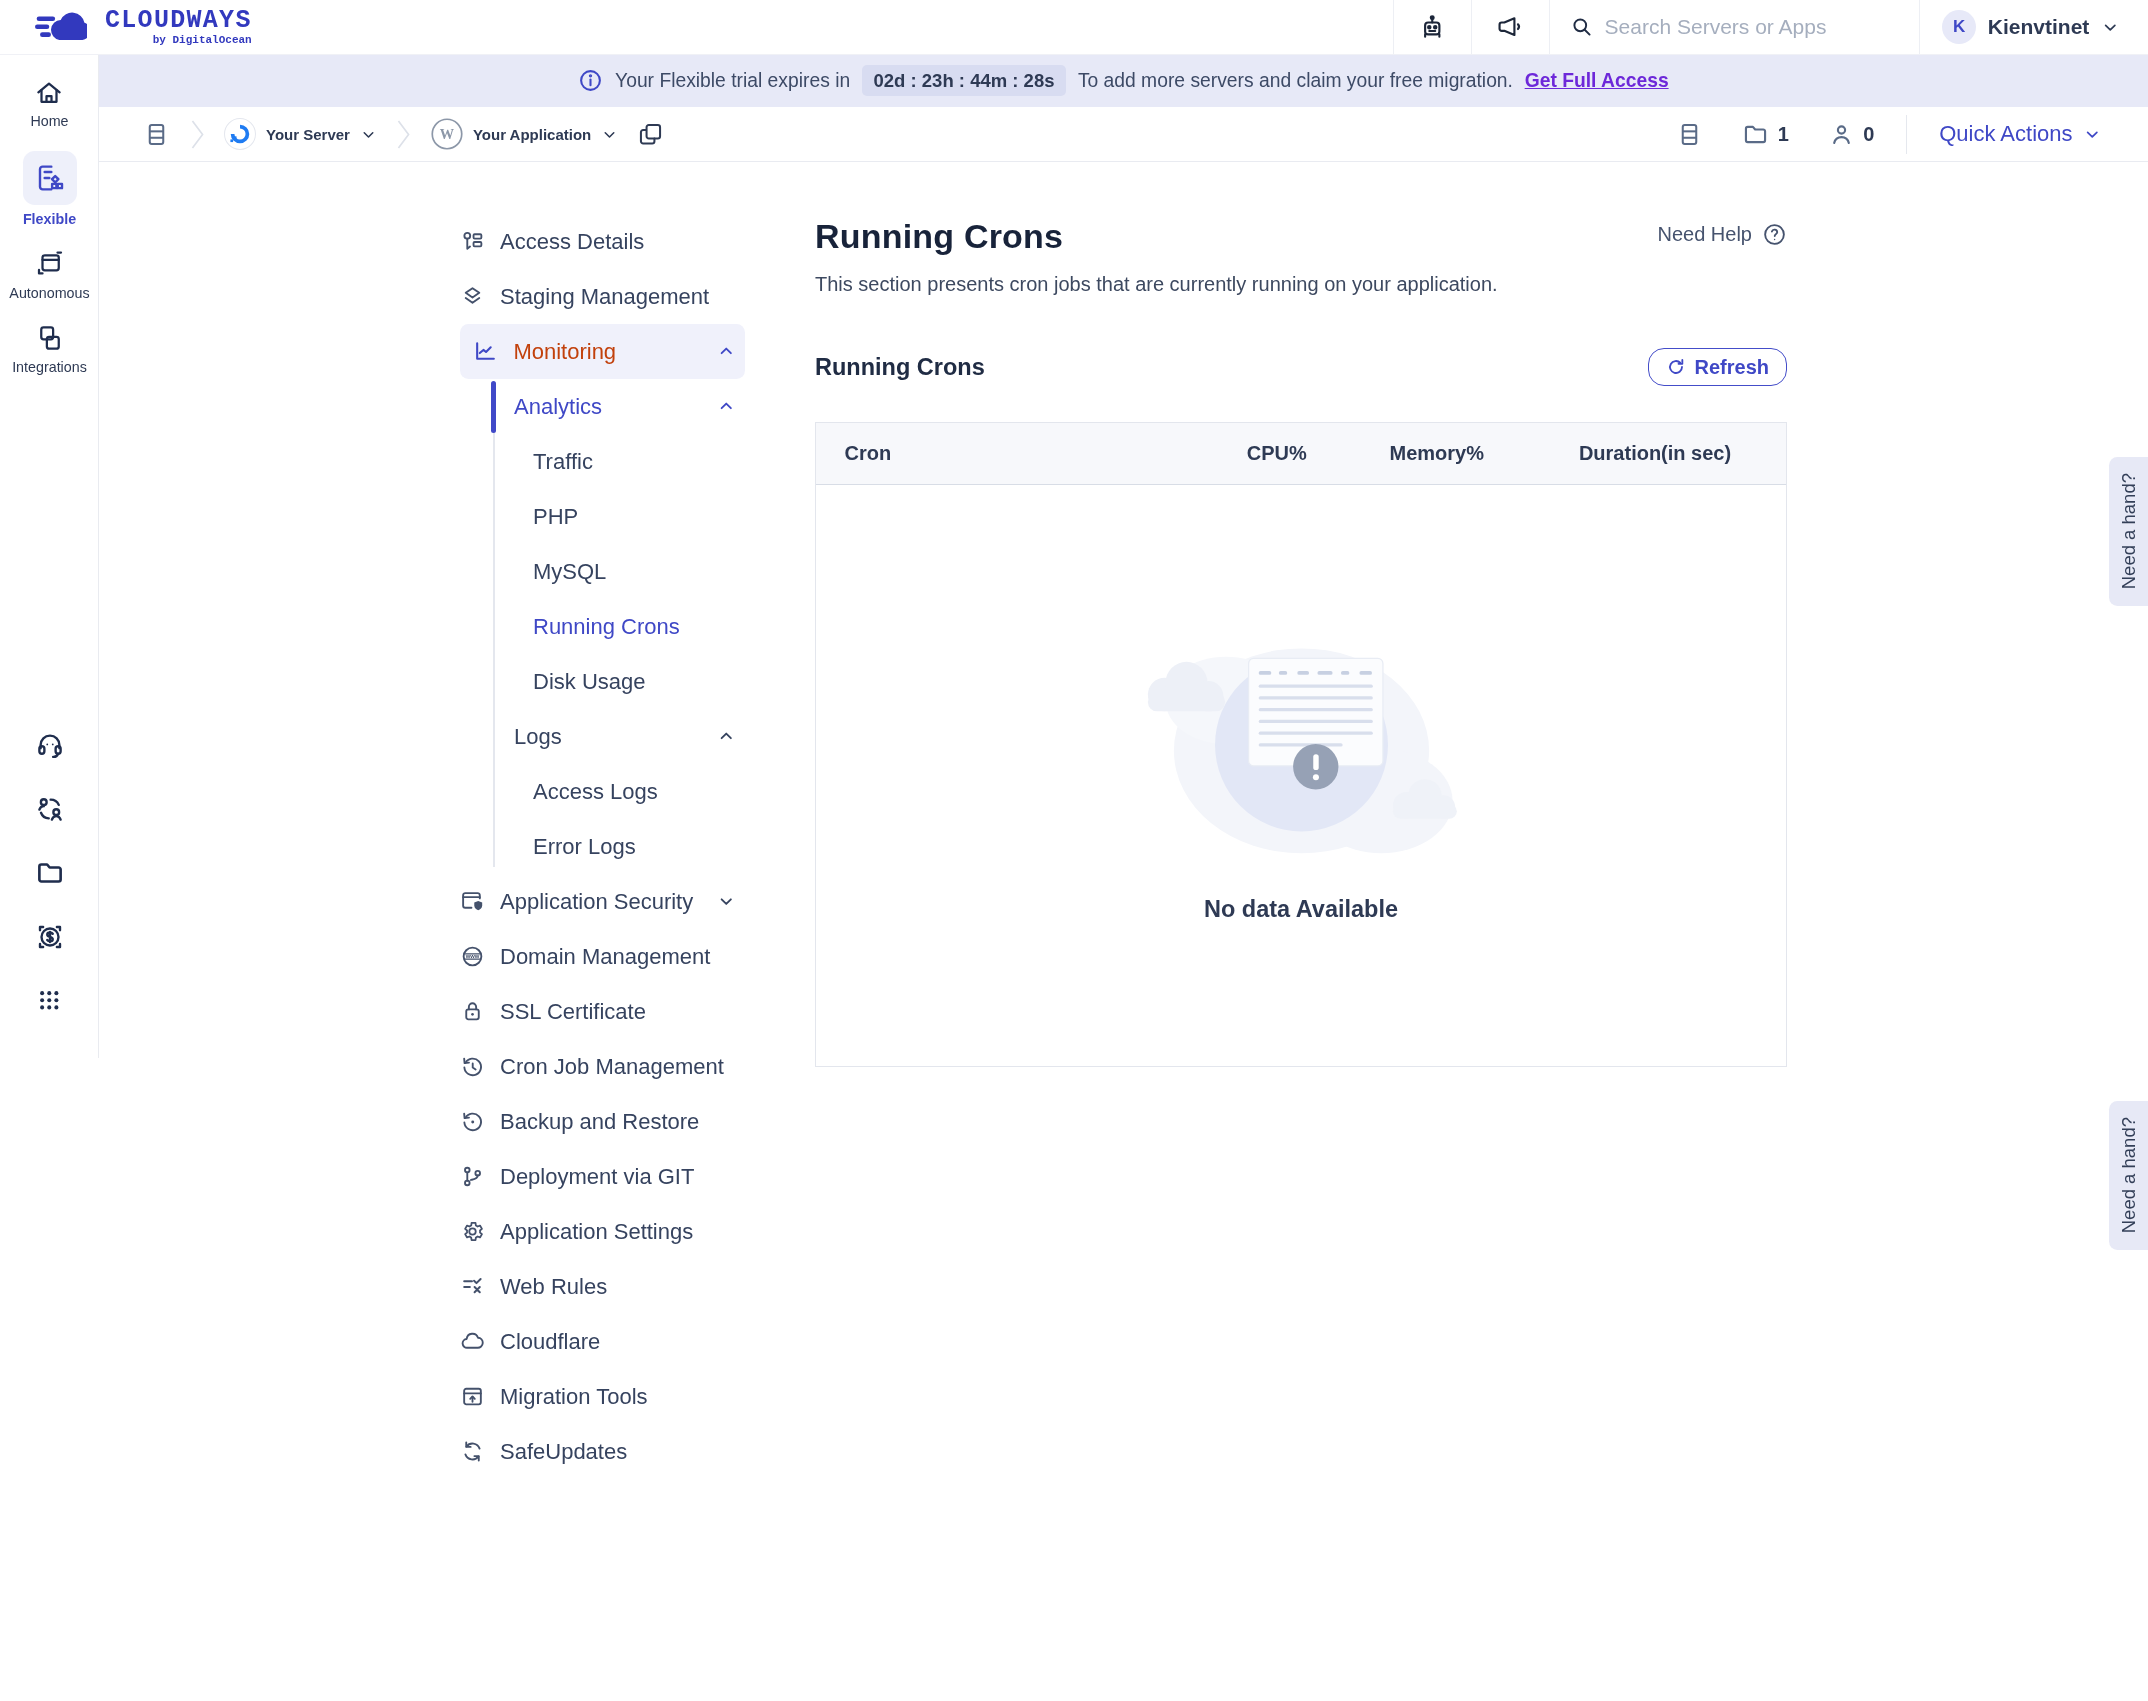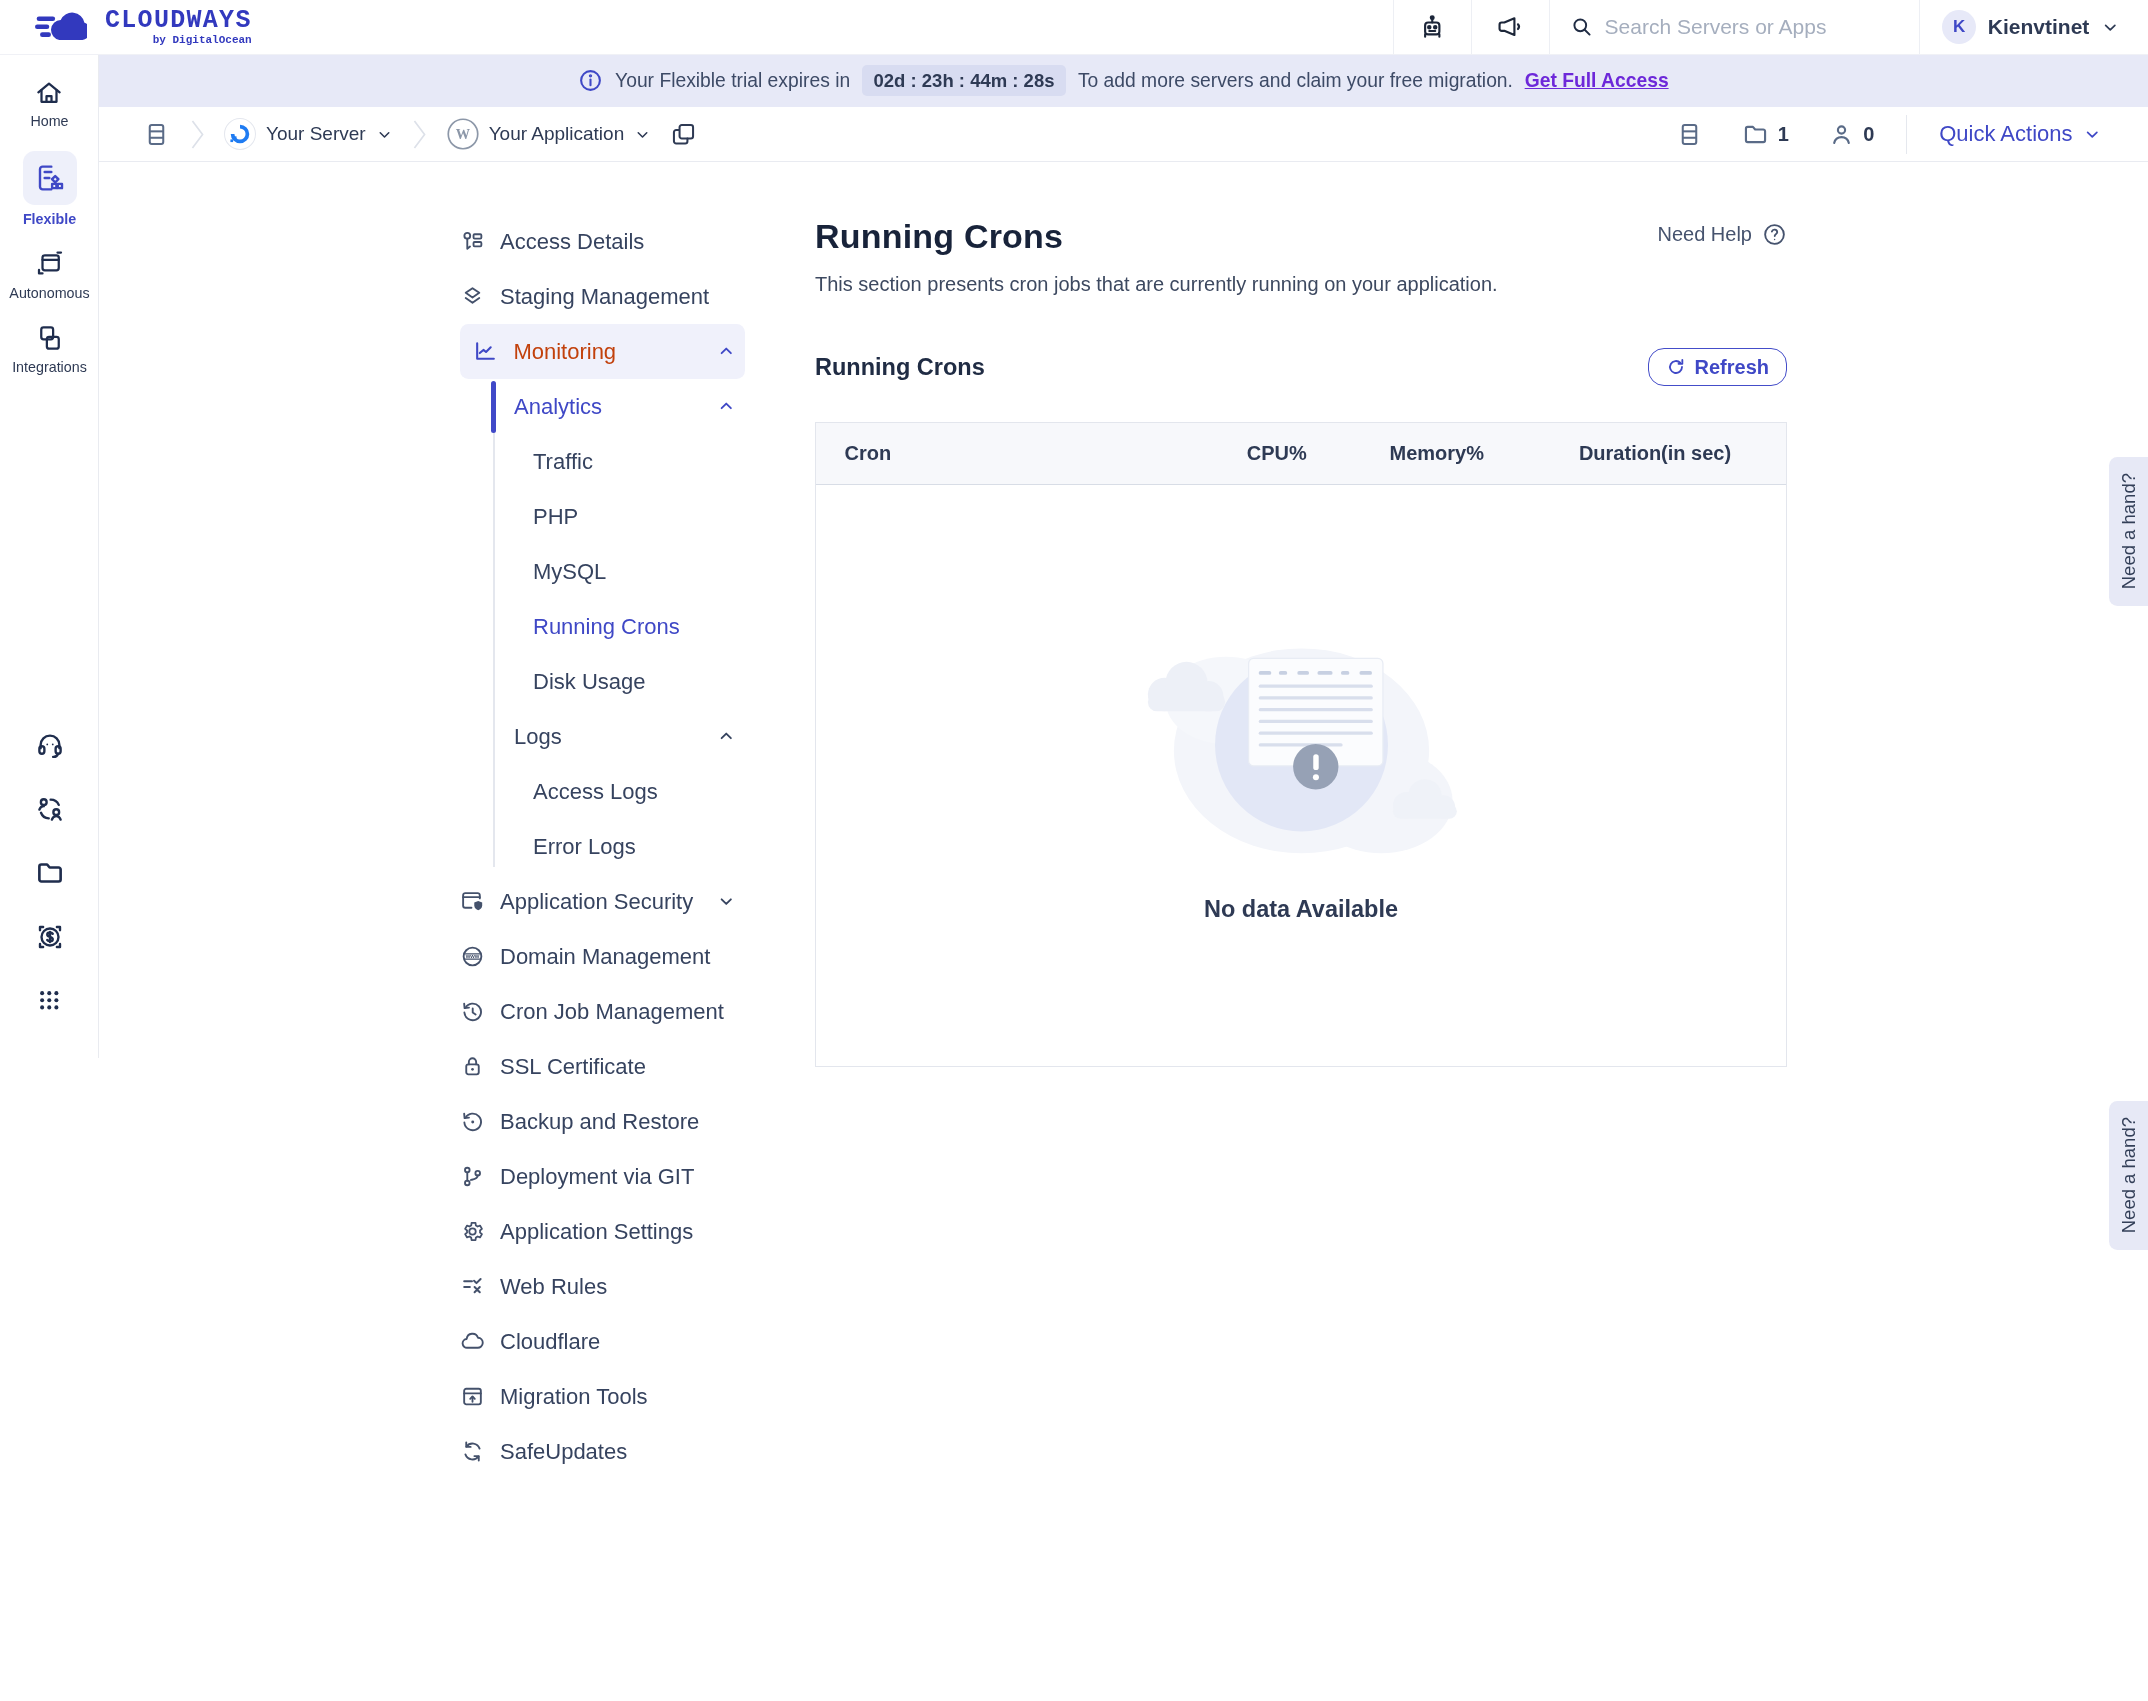--- a/index.html
+++ b/index.html
@@ -30,21 +30,21 @@
   .banner{position:absolute;left:99px;top:54px;width:2049px;height:53px;background:#E7E9F7;
           display:flex;align-items:center;justify-content:center;gap:11.7px;font-size:19.3px;color:#3D4A66;}
   .banner .chip{background:#D8DCF1;border-radius:5px;padding:4.2px 11.7px;font-weight:bold;color:#2E3A54;font-size:18.5px;}
   .banner a{color:#6d28d9;font-weight:bold;text-decoration:underline;cursor:pointer;}
   
   .crumbbar{position:absolute;left:99px;top:107px;width:2049px;height:55px;background:#fff;
             border-bottom:0.8px solid #E9EBF1;display:flex;align-items:center;
             padding:0 47px 0 44px;box-sizing:border-box;}
   .crumb-sep{color:#DDE1E9;margin:0 18.5px;}
   .crumb-item{display:flex;align-items:center;gap:10px;cursor:pointer;}
-  .crumb-label{font-size:19px;font-weight:400;color:#2E3A54;}
+  .crumb-label{font-size:15px;font-weight:700;color:#2E3A54;}
   .crumb-right{margin-left:auto;display:flex;align-items:center;}
   .count-group{display:flex;align-items:center;gap:8.4px;margin-left:39px;color:#5A6B87;cursor:pointer;}
   .count-num{font-size:20px;font-weight:bold;color:#2E3A54;}
   .v-divider{width:0.8px;height:39px;background:#E5E8EE;margin:0 32px;}
   .quick-actions{display:flex;align-items:center;gap:10px;color:#3F48C6;font-size:22px;cursor:pointer;}
   
   .rail{position:absolute;left:0;top:54px;width:99px;height:1004px;display:flex;
         flex-direction:column;align-items:center;background:#fff;z-index:4;}
   .rail::after{content:'';position:absolute;right:0;top:0;width:0.8px;height:100%;background:#E9EBF0;}
   .rail-item{display:flex;flex-direction:column;align-items:center;gap:5.9px;cursor:pointer;color:#1F2D4D;}
@@ -472,36 +472,36 @@
             <circle cx="12" cy="12" r="8.5"></circle>
             <path d="M4 9.5h16M4 14.5h16" stroke-width="1.2"></path>
             <text x="12" y="13.8" text-anchor="middle" font-size="5.6" font-weight="bold" fill="currentColor" stroke="none" font-family="Liberation Sans, sans-serif">www</text>
           </svg>
         </span>
         <span>Domain Management</span>
       </div>
       <div class="mi l0">
         <span class="mico">
           <svg width="25" height="25" viewBox="0 0 24 24" fill="none" stroke="currentColor" stroke-width="1.8" stroke-linecap="round" stroke-linejoin="round">
+            <rect x="6" y="10" width="12" height="9.5" rx="2"></rect>
+              <path d="M8.5 10V7.6a3.5 3.5 0 0 1 7 0V10"></path>
+            <circle cx="12" cy="14.7" r="1.3" fill="currentColor" stroke="none"></circle>
+          </svg>
+        </span>
+        <span>SSL Certificate</span>
+      </div>
+      <div class="mi l0">
+        <span class="mico">
+          <svg width="25" height="25" viewBox="0 0 24 24" fill="none" stroke="currentColor" stroke-width="1.8" stroke-linecap="round" stroke-linejoin="round">
             <path d="M5.2 8.5a8 8 0 1 1-1 4.5"></path>
               <polyline points="4 4.5 4.4 8.7 8.6 8.3"></polyline>
               <path d="M12.2 9v4l2.8 1.8"></path>
           </svg>
         </span>
         <span>Cron Job Management</span>
-      </div>
-      <div class="mi l0">
-        <span class="mico">
-          <svg width="25" height="25" viewBox="0 0 24 24" fill="none" stroke="currentColor" stroke-width="1.8" stroke-linecap="round" stroke-linejoin="round">
-            <rect x="6" y="10" width="12" height="9.5" rx="2"></rect>
-              <path d="M8.5 10V7.6a3.5 3.5 0 0 1 7 0V10"></path>
-            <circle cx="12" cy="14.7" r="1.3" fill="currentColor" stroke="none"></circle>
-          </svg>
-        </span>
-        <span>SSL Certificate</span>
       </div>
       <div class="mi l0">
         <span class="mico">
           <svg width="25" height="25" viewBox="0 0 24 24" fill="none" stroke="currentColor" stroke-width="1.8" stroke-linecap="round" stroke-linejoin="round">
             <path d="M5.2 8.5a8 8 0 1 1-1 4.5"></path>
               <polyline points="4 4.5 4.4 8.7 8.6 8.3"></polyline>
             <circle cx="12.2" cy="12.5" r="1.4" fill="currentColor" stroke="none"></circle>
           </svg>
         </span>
         <span>Backup and Restore</span>

